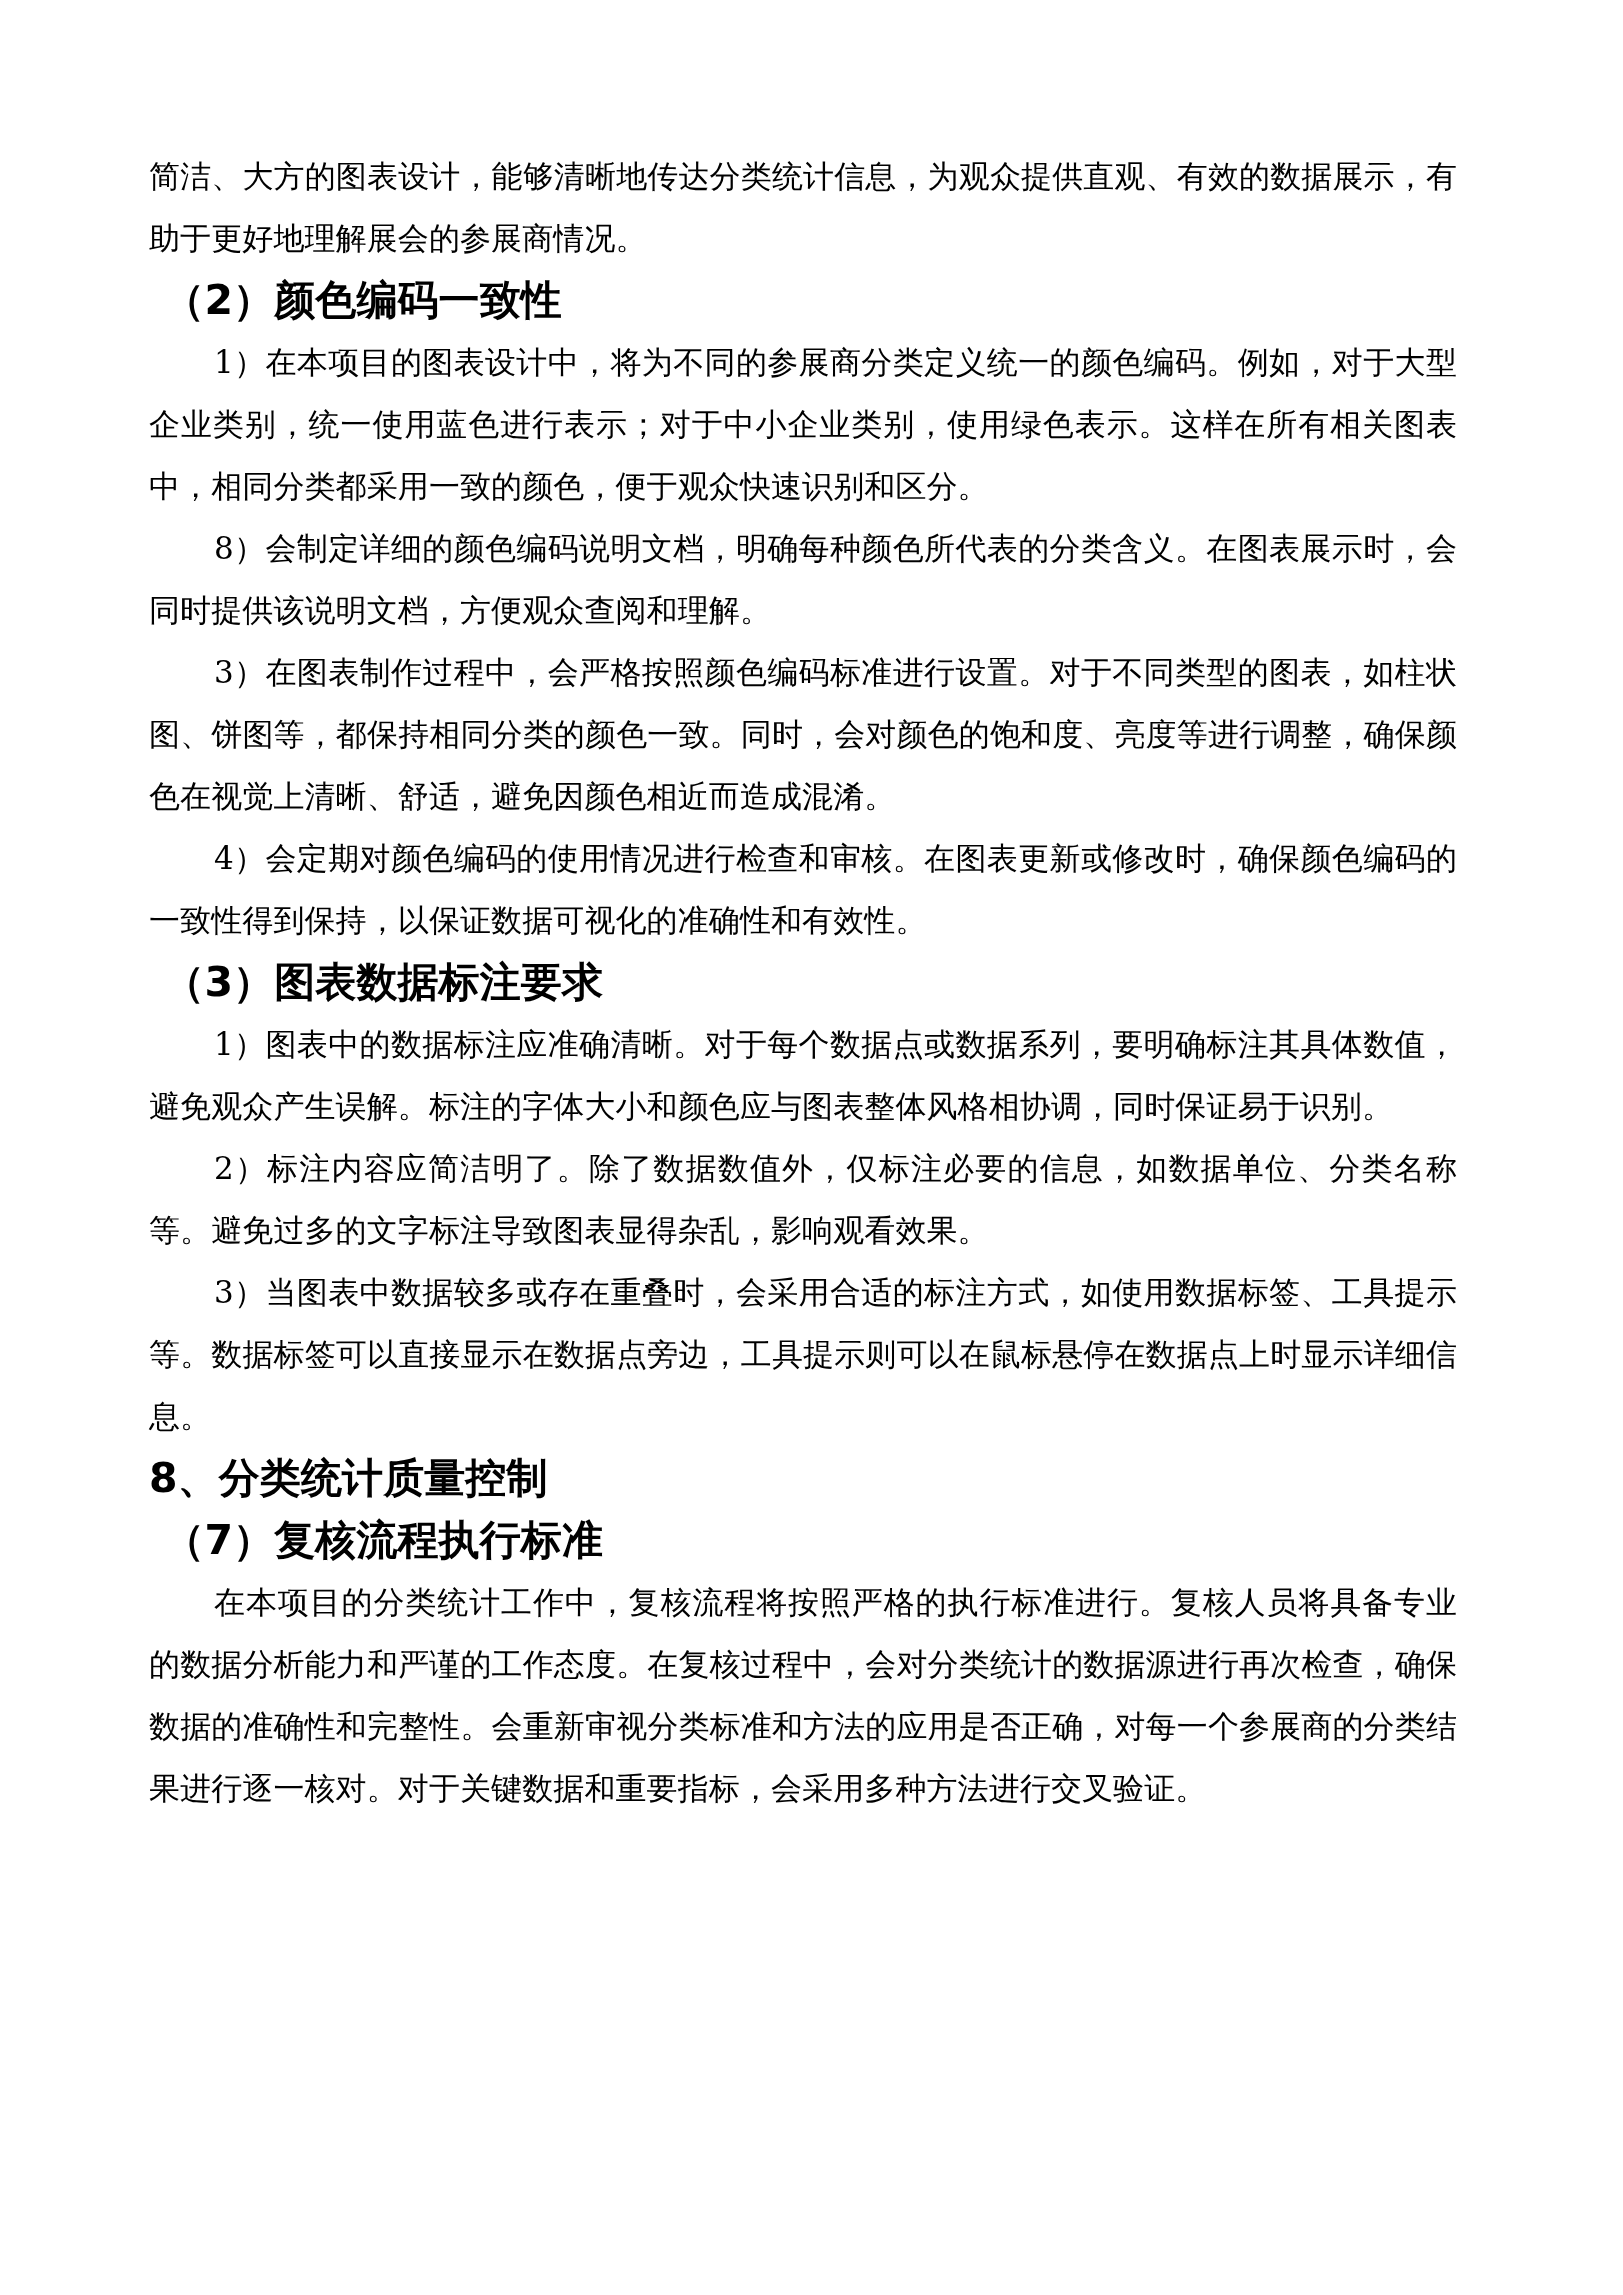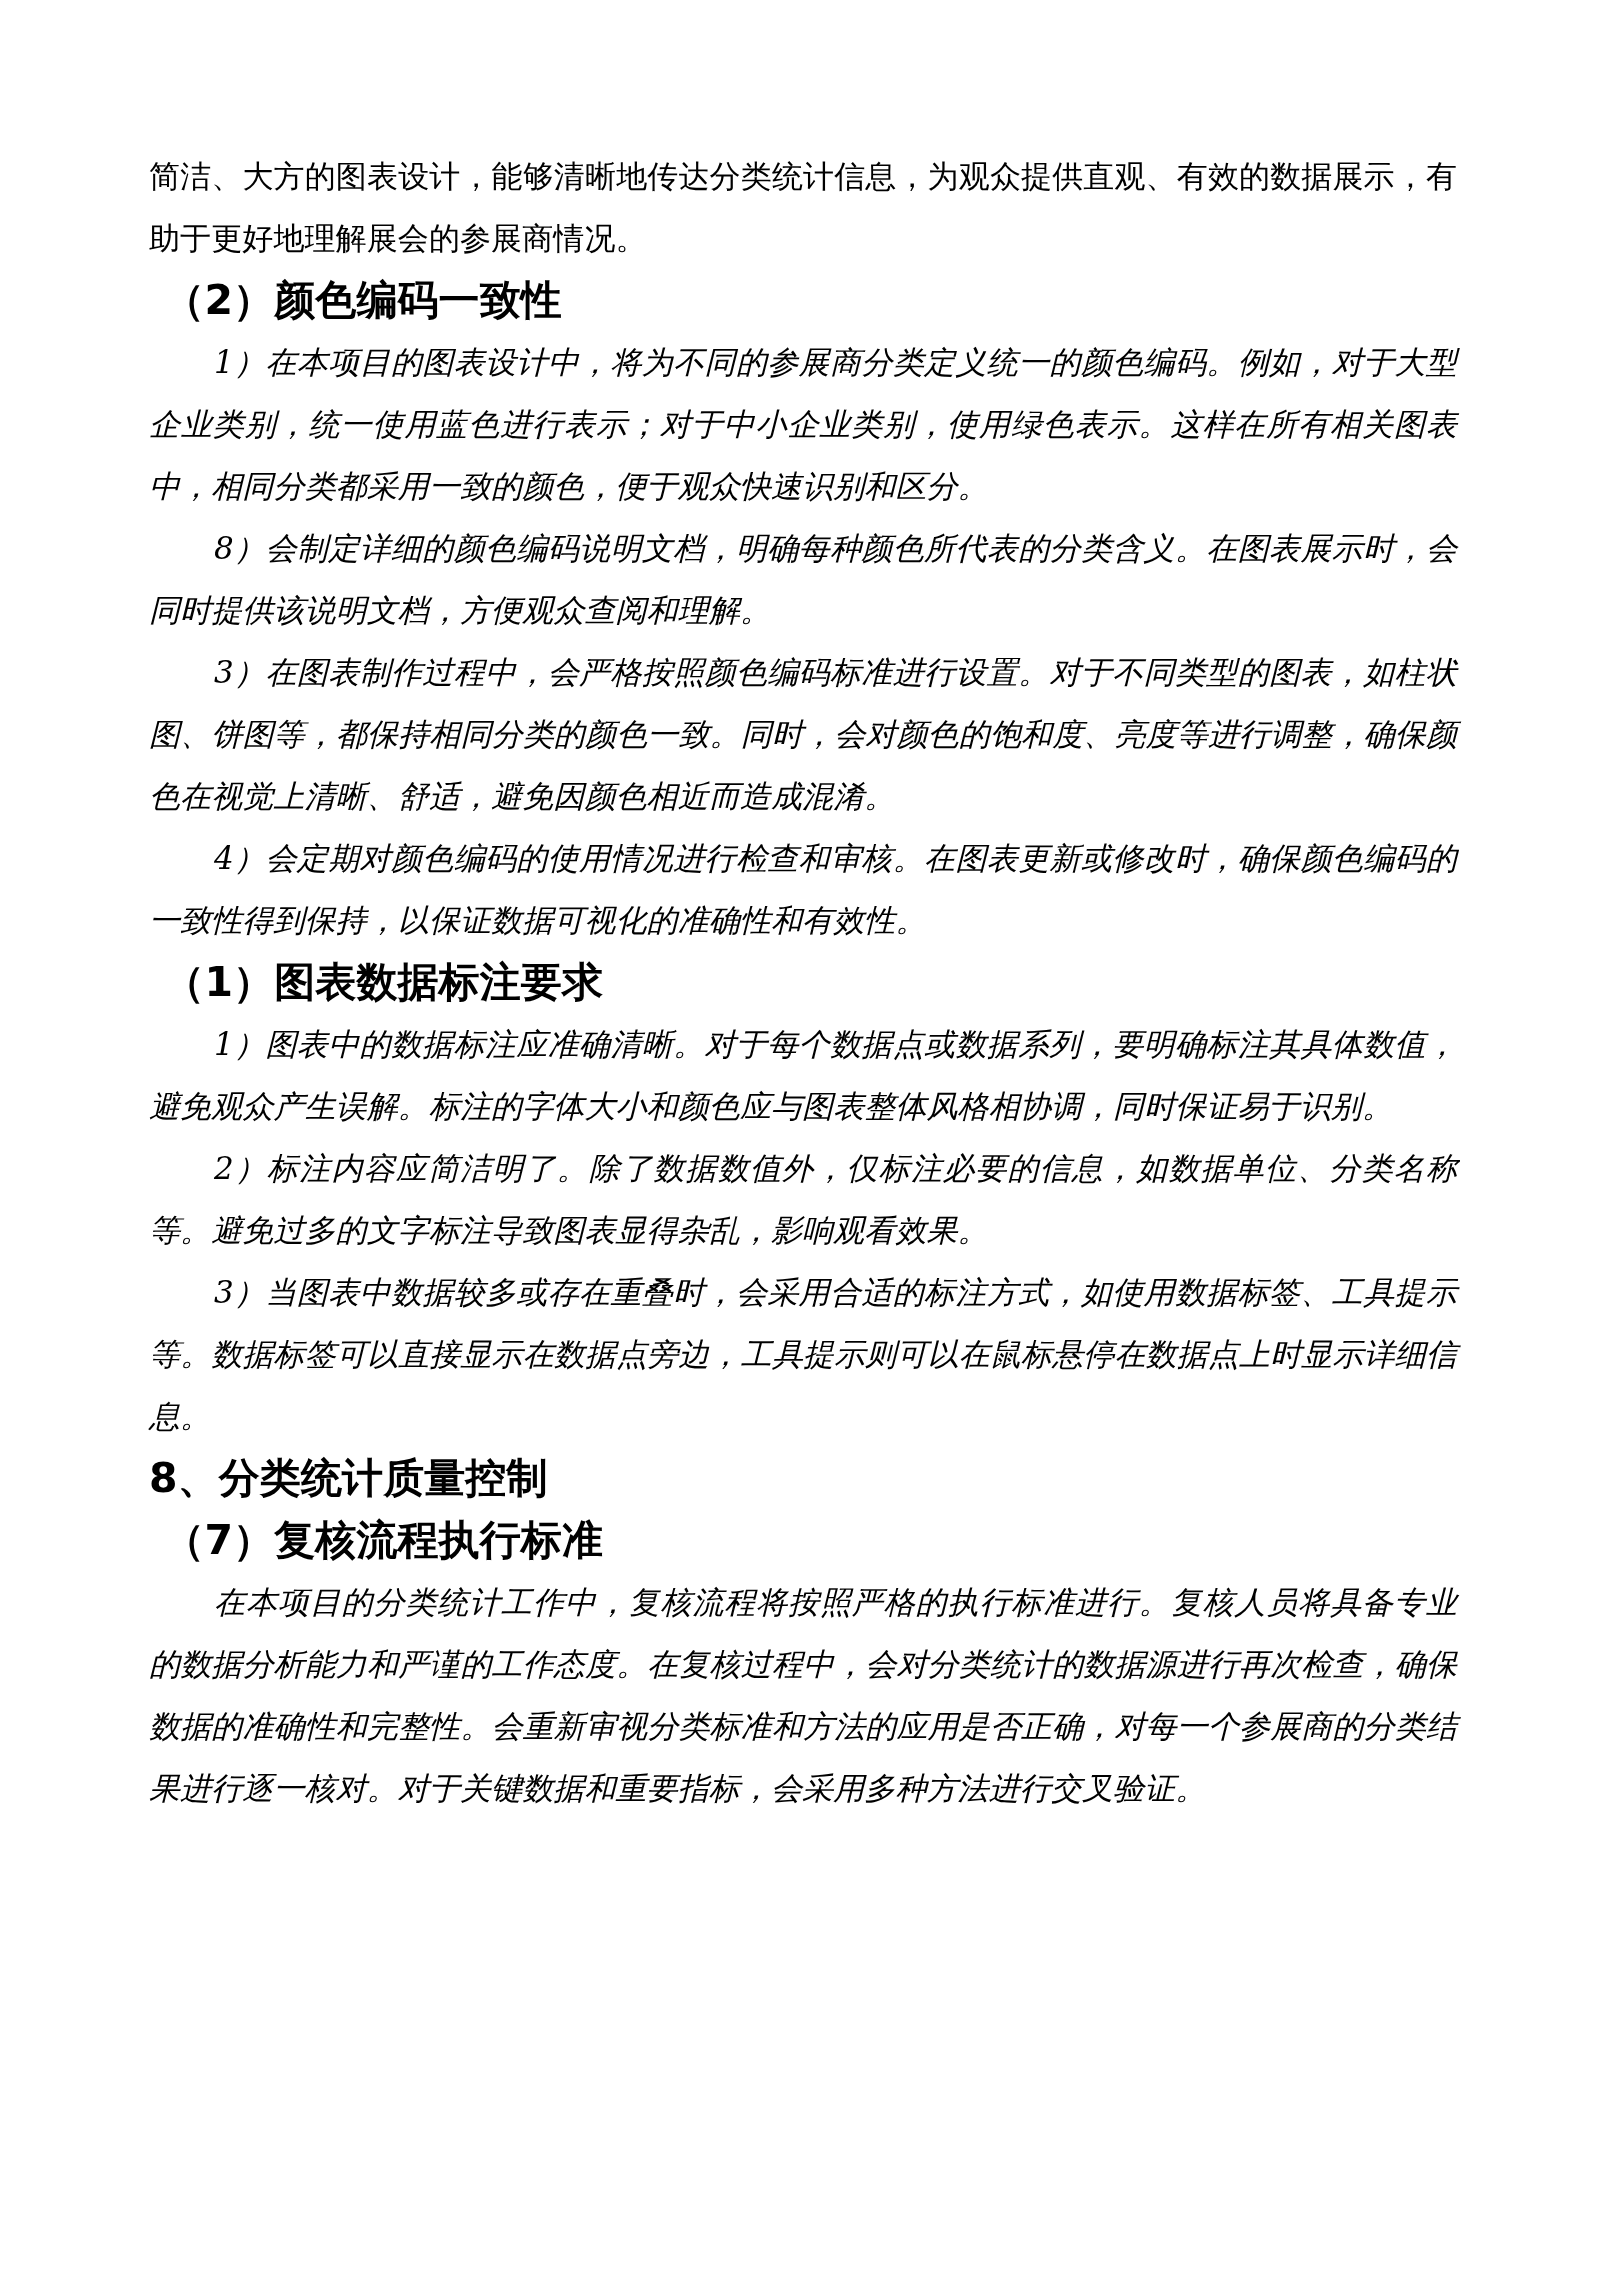--- a/index.html
+++ b/index.html
@@ -35,21 +35,20 @@
     line-height: 62px;
     text-align: justify;
     text-justify: inter-character;
     text-align-last: left;
     letter-spacing: 0.1px;
     word-break: break-all;
     white-space: normal;
   }
   p.indent2 {
     text-indent: 65px;
-    font-style: italic;
   }
   p.noindent {
     text-indent: 0;
   }
   
   h3.heading {
     margin: 0;
     font-family: "DejaVu Sans", "Liberation Sans", sans-serif;
     font-weight: bold;
     font-size: 41px;
@@ -75,21 +74,21 @@
     <h3 class="heading sub">（2）颜色编码一致性</h3>
 
     <p class="body indent2">1）在本项目的图表设计中，将为不同的参展商分类定义统一的颜色编码。例如，对于大型企业类别，统一使用蓝色进行表示；对于中小企业类别，使用绿色表示。这样在所有相关图表中，相同分类都采用一致的颜色，便于观众快速识别和区分。</p>
 
     <p class="body indent2">8）会制定详细的颜色编码说明文档，明确每种颜色所代表的分类含义。在图表展示时，会同时提供该说明文档，方便观众查阅和理解。</p>
 
     <p class="body indent2">3）在图表制作过程中，会严格按照颜色编码标准进行设置。对于不同类型的图表，如柱状图、饼图等，都保持相同分类的颜色一致。同时，会对颜色的饱和度、亮度等进行调整，确保颜色在视觉上清晰、舒适，避免因颜色相近而造成混淆。</p>
 
     <p class="body indent2">4）会定期对颜色编码的使用情况进行检查和审核。在图表更新或修改时，确保颜色编码的一致性得到保持，以保证数据可视化的准确性和有效性。</p>
 
-    <h3 class="heading sub">（1）图表数据标注要求</h3>
+    <h3 class="heading sub">（3）图表数据标注要求</h3>
 
     <p class="body indent2">1）图表中的数据标注应准确清晰。对于每个数据点或数据系列，要明确标注其具体数值，避免观众产生误解。标注的字体大小和颜色应与图表整体风格相协调，同时保证易于识别。</p>
 
     <p class="body indent2">2）标注内容应简洁明了。除了数据数值外，仅标注必要的信息，如数据单位、分类名称等。避免过多的文字标注导致图表显得杂乱，影响观看效果。</p>
 
     <p class="body indent2">3）当图表中数据较多或存在重叠时，会采用合适的标注方式，如使用数据标签、工具提示等。数据标签可以直接显示在数据点旁边，工具提示则可以在鼠标悬停在数据点上时显示详细信息。</p>
 
 
     <h3 class="heading num">8、分类统计质量控制</h3>
 

